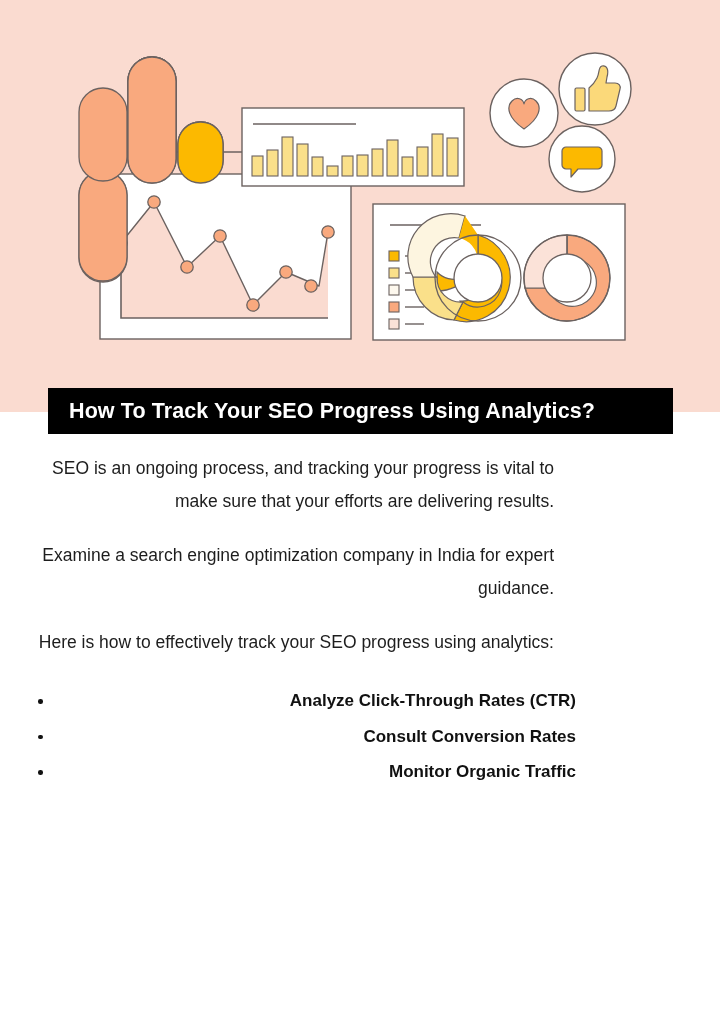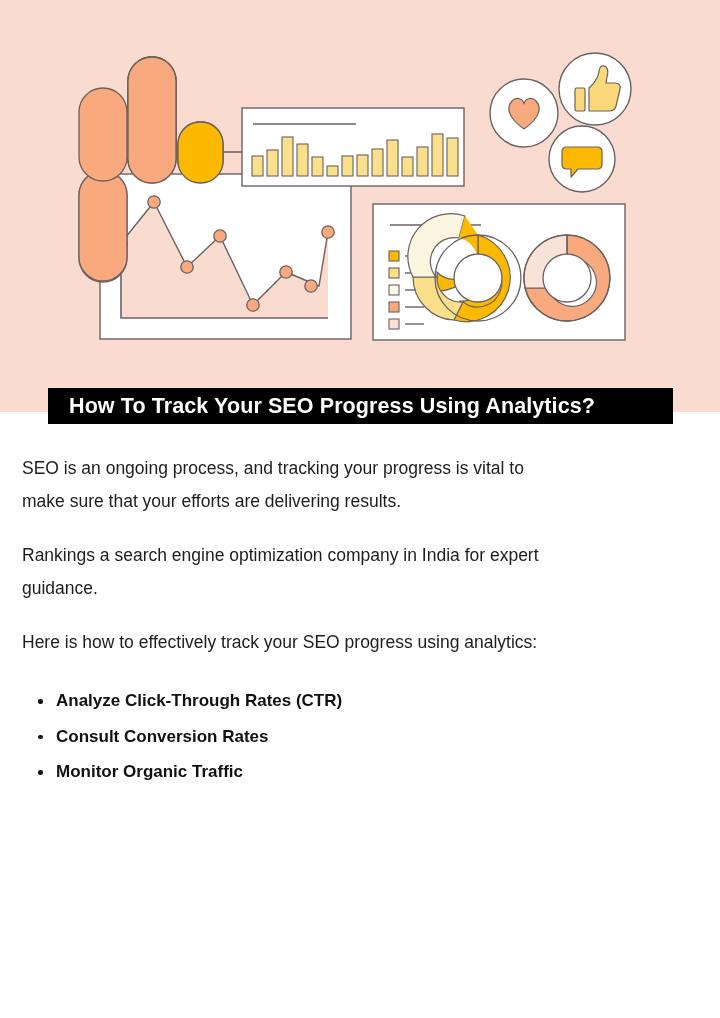--- a/index.html
+++ b/index.html
@@ -25,21 +25,21 @@
     overflow: hidden;
   }
   #hero-svg { display: block; }
 
   
   #title-bar {
     position: absolute;
     left: 48px;
     top: 388px;
     width: 625px;
-    height: 36px;
+    height: 46px;
     background: #000000;
     display: flex;
     align-items: center;
     box-sizing: border-box;
     padding-left: 21px;
   }
   #title-text {
     color: #ffffff;
     font-size: 21.5px;
     font-weight: bold;
@@ -47,20 +47,21 @@
     white-space: nowrap;
     font-family: "Liberation Sans", sans-serif;
   }
 
   
   #content {
     position: absolute;
     left: 0;
     top: 452px;
     width: 576px;
+    text-align: right;
   }
   .para {
     margin: 0 22px 0 22px;
     padding-bottom: 21px;
     font-size: 17.5px;
     line-height: 33px;
     color: #1d1d1d;
     font-family: "Liberation Sans", sans-serif;
     max-width: 676px;
   }
@@ -229,20 +230,20 @@
 
   </svg>
 </div>
 
 <div id="title-bar">
   <span id="title-text">How To Track Your SEO Progress Using Analytics?</span>
 </div>
 
 <div id="content">
   <p class="para" id="para-1"><span>SEO is an ongoing process, and tracking your progress is vital to make sure that your efforts are delivering results.</span></p>
-  <p class="para" id="para-3"><span>Rankings a </span><b>search engine optimization company in India</b><span> for expert guidance.</span></p>
+  <p class="para" id="para-3"><span>Examine a </span><b>search engine optimization company in India</b><span> for expert guidance.</span></p>
   <p class="para" id="para-4"><span>Here is how to effectively track your SEO progress using analytics:</span></p>
   <ul id="bullet-list">
       <li>Analyze Click-Through Rates (CTR)</li>
       <li>Consult Conversion Rates</li>
       <li>Monitor Organic Traffic</li>
     </ul>
 </div>
 
 </body></html>

